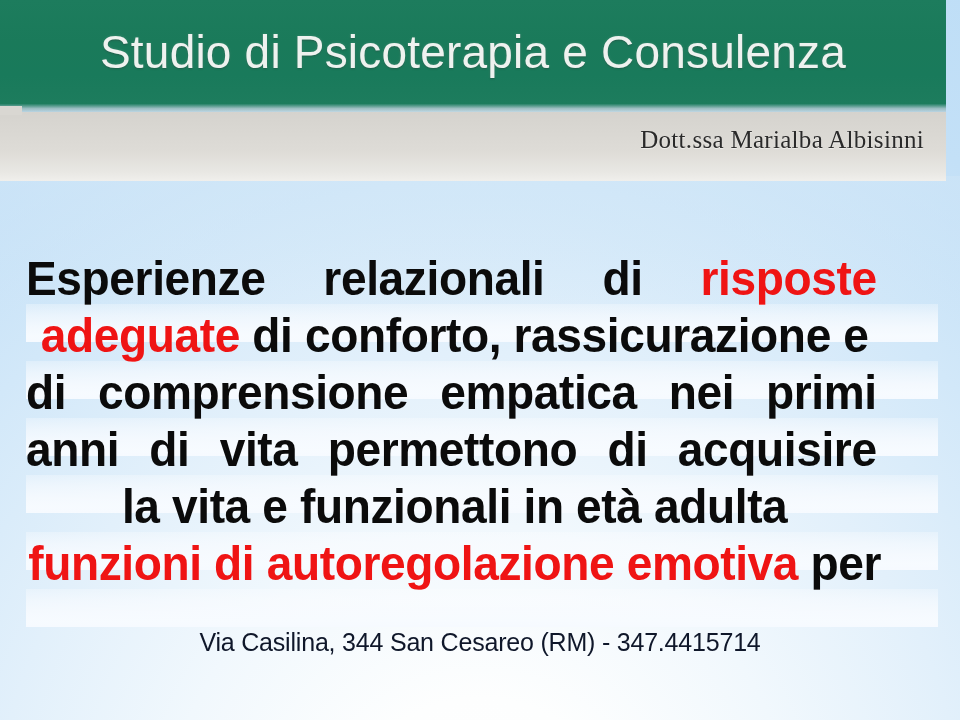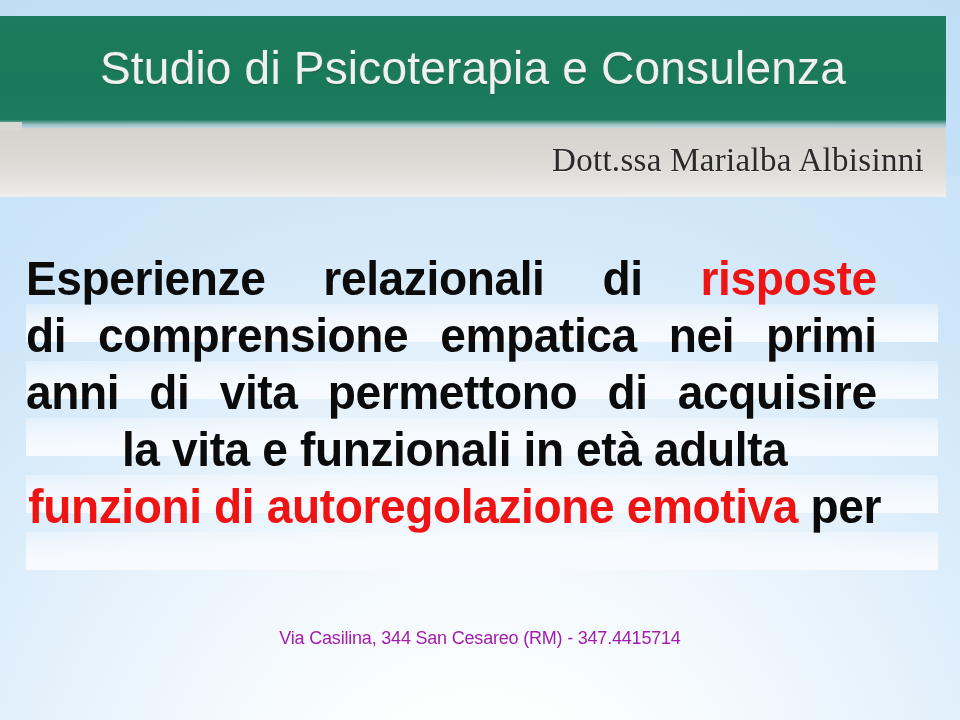--- a/index.html
+++ b/index.html
@@ -40,21 +40,21 @@
     left: 0; top: 176px;
     width: 960px;
     height: 150px;
     background: linear-gradient(to bottom, rgba(208,230,247,0.55), rgba(208,230,247,0));
     pointer-events: none;
   }
 
   
   .header-photo {
     position: absolute;
-    left: 0; top: 16px;
+    left: 0; top: 0;
     width: 946px;
     height: 181px;
     overflow: hidden;
   }
   .header-greenband {
     position: absolute;
     left: 0; top: 0;
     width: 946px;
     height: 104px;
     background: linear-gradient(to bottom, #1d7c5d 0%, #1a7a5a 40%, #197a5b 72%, #1d7c5d 100%);
@@ -94,21 +94,21 @@
     letter-spacing: 0.2px;
     color: #eef2ef;
     text-shadow: 0 1px 2px rgba(0,0,0,0.30), 0 0 3px rgba(255,255,255,0.18);
     white-space: nowrap;
   }
   .doctor-name {
     position: absolute;
     right: 22px;
     top: 126px;
     font-family: "Liberation Serif", serif;
-    font-size: 33px;
+    font-size: 25px;
     font-weight: 400;
     color: #2a2a2a;
     letter-spacing: 0.3px;
     white-space: nowrap;
     text-shadow: 0 1px 1px rgba(255,255,255,0.6);
   }
 
   
   .body-block {
     position: absolute;
@@ -166,24 +166,24 @@
   }
 
   
   .footer-address {
     position: absolute;
     left: 0;
     top: 628px;
     width: 960px;
     text-align: center;
     font-family: "Liberation Sans", sans-serif;
-    font-size: 18px;
+    font-size: 25px;
     font-weight: 400;
     letter-spacing: -0.2px;
-    color: #a21caf;
+    color: #0f172a;
     white-space: nowrap;
   }
 </style>
 </head>
 <body>
 
 <div id="slide">
 
   <div class="bg-base"></div>
   <div class="bg-topfade"></div>
@@ -205,20 +205,27 @@
         <span>relazionali</span>
         <span>di</span>
         <span class="red">risposte</span>
       </div>
       <div class="reflection">
 
         <div class="reflection-mask"></div>
       </div>
     </div>
 
+    <div class="line-wrap">
+      <div class="line"><span class="red">adeguate</span><span> di conforto, rassicurazione e</span></div>
+      <div class="reflection">
+
+        <div class="reflection-mask"></div>
+      </div>
+    </div>
 
     <div class="line-wrap">
       <div class="line justify">
         <span>di</span>
         <span>comprensione</span>
         <span>empatica</span>
         <span>nei</span>
         <span>primi</span>
       </div>
       <div class="reflection">

